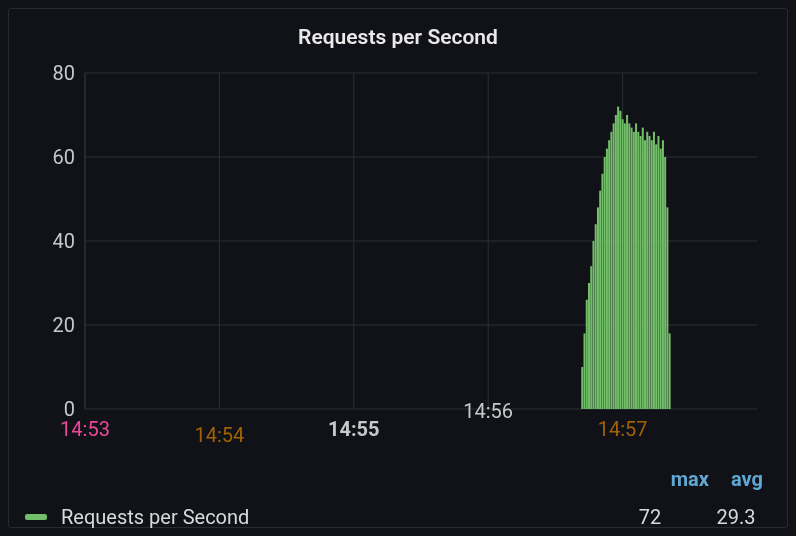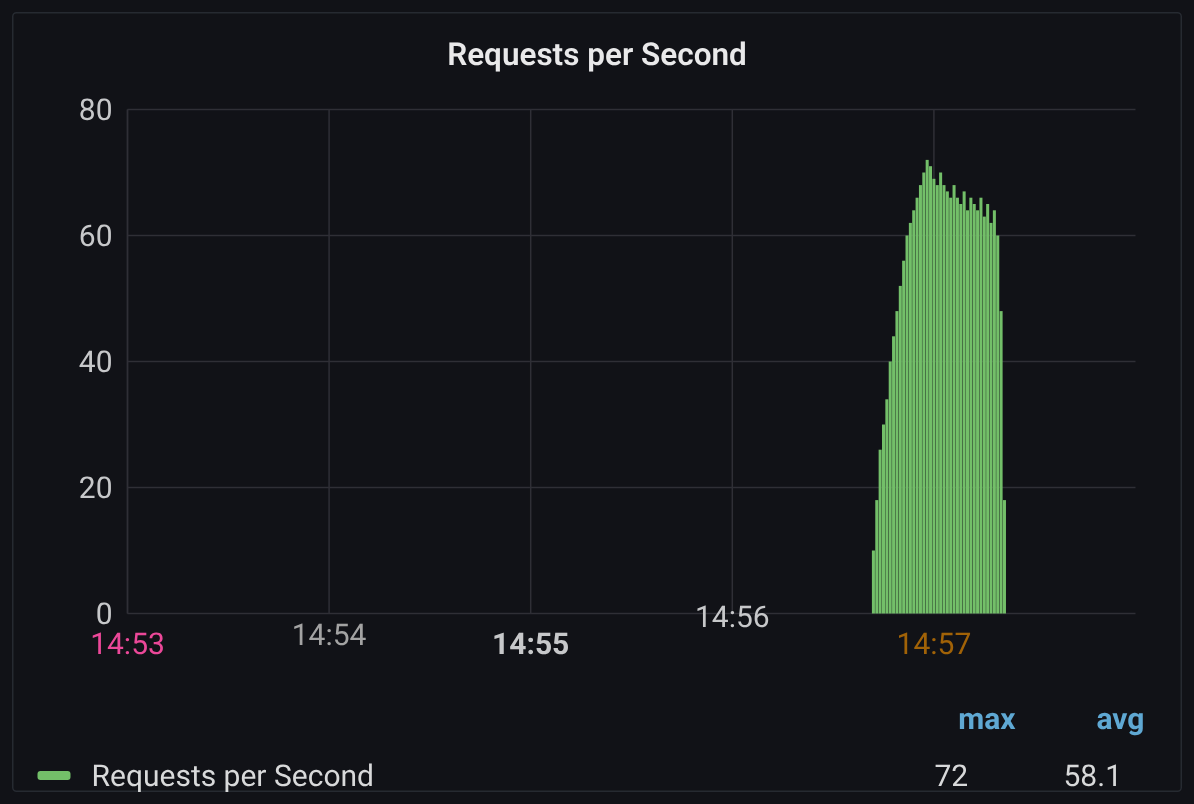--- a/index.html
+++ b/index.html
@@ -49,21 +49,20 @@
     width: 100%;
     height: 364px;
   }
   .chart {
     position: absolute;
     inset: 0;
   }
   .legend-header {
     display: flex;
     justify-content: flex-end;
-    gap: 32px;
     padding-right: 8px;
     margin-top: 18px;
   }
   .legend-header span {
     font-size: 20px;
     font-weight: 700;
     color: var(--accent);
     width: 54px;
     text-align: right;
   }
@@ -83,21 +82,21 @@
   }
   .legend-label {
     font-size: 20px;
     color: var(--text);
     flex: 1 1 auto;
   }
   .legend-val {
     font-size: 20px;
     color: var(--text);
     width: 54px;
-    text-align: left;
+    text-align: center;
     margin-left: 32px;
   }
 </style>
 </head>
 <body>
 
 <div class="panel">
   <div class="title">Requests per Second</div>
 
   <div class="chart-wrap" style="height: 394px;">
@@ -153,30 +152,30 @@
         <rect x="627.952" y="76.80000000000001" width="2.0160000000000005" height="277.2" fill="#73bf69"></rect>
         <rect x="630.1919999999999" y="89.40000000000003" width="2.0160000000000005" height="264.59999999999997" fill="#73bf69"></rect>
         <rect x="632.432" y="81" width="2.0160000000000005" height="273" fill="#73bf69"></rect>
         <rect x="634.672" y="93.59999999999997" width="2.0160000000000005" height="260.40000000000003" fill="#73bf69"></rect>
         <rect x="636.9119999999999" y="85.19999999999999" width="2.0160000000000005" height="268.8" fill="#73bf69"></rect>
         <rect x="639.1519999999999" y="102" width="2.0160000000000005" height="252" fill="#73bf69"></rect>
         <rect x="641.3919999999999" y="152.4" width="2.0160000000000005" height="201.6" fill="#73bf69"></rect>
         <rect x="643.632" y="278.4" width="2.0160000000000005" height="75.60000000000002" fill="#73bf69"></rect>
       </svg>
   <span style="position: absolute; left: 8.0429%; top: 362px; transform: translateX(-50%); font-size: 20px; color: #ec4899;">14:53</span>
-      <span style="position: absolute; left: 26.059%; top: 356px; transform: translateX(-50%); font-size: 20px; color: #a3a3a3;">14:54</span>
+      <span style="position: absolute; left: 26.059%; top: 368px; transform: translateX(-50%); font-size: 20px; color: #a16207;">14:54</span>
       <span style="position: absolute; left: 44.0751%; top: 362px; transform: translateX(-50%); font-size: 20px; color: rgb(199, 200, 202); font-weight: bold;">14:55</span>
       <span style="position: absolute; left: 62.0912%; top: 344px; transform: translateX(-50%); font-size: 20px; color: rgb(199, 200, 202);">14:56</span>
       <span style="position: absolute; left: 80.1072%; top: 362px; transform: translateX(-50%); font-size: 20px; color: #a16207;">14:57</span>
     </div>
 
   <div class="legend-header">
     <span>max</span>
     <span>avg</span>
   </div>
 
   <div class="legend-row">
     <span class="swatch"></span>
     <span class="legend-label">Requests per Second</span>
     <span class="legend-val">72</span>
-    <span class="legend-val">58.1</span>
+    <span class="legend-val">29.3</span>
   </div>
 </div>
 
 </body></html>

